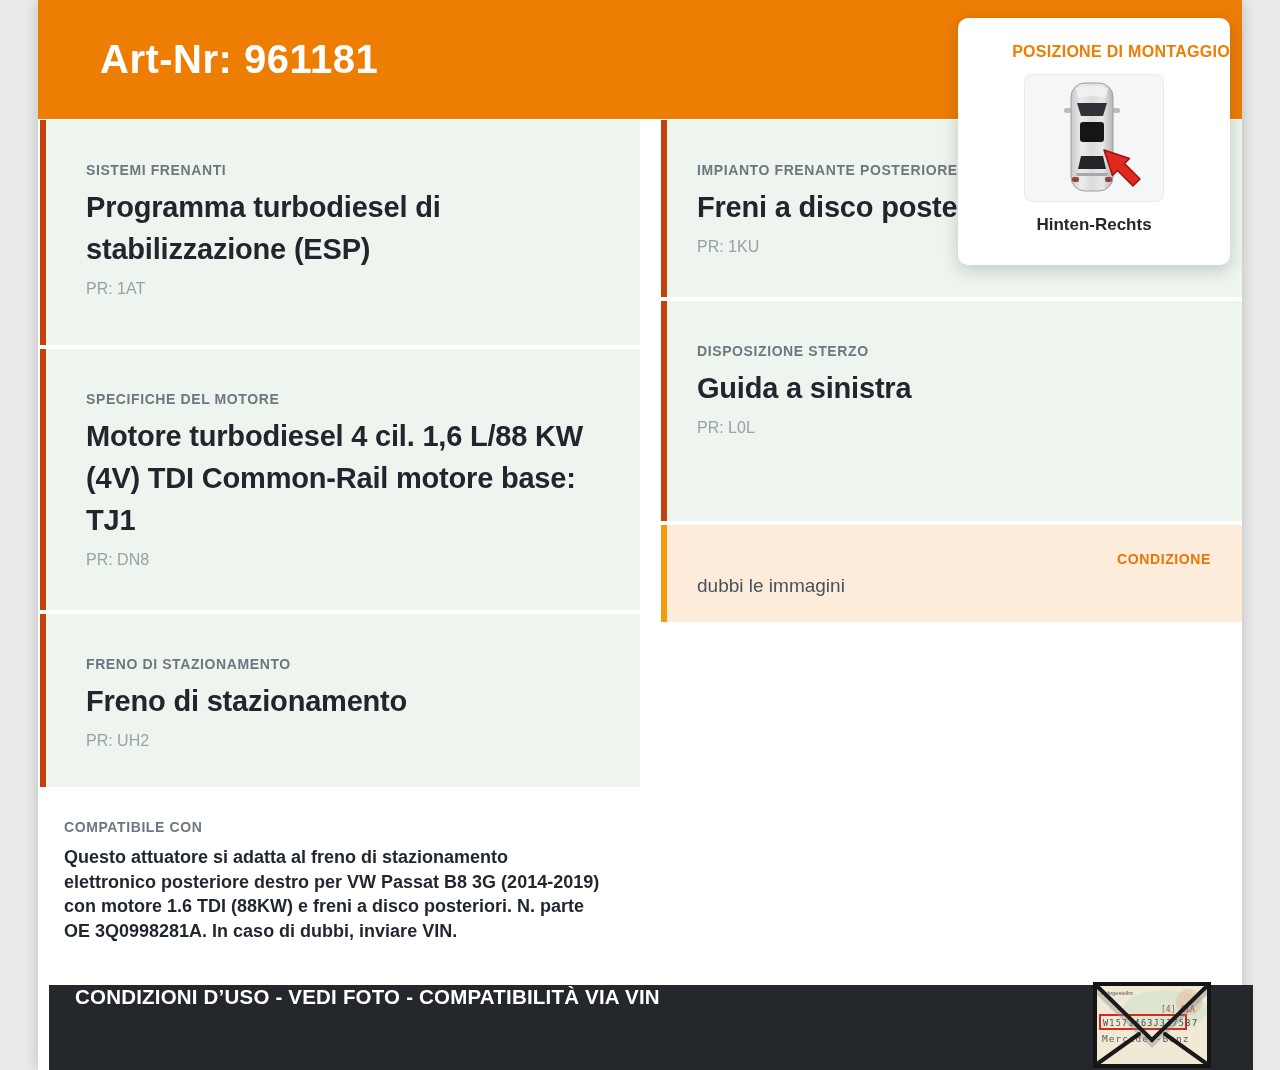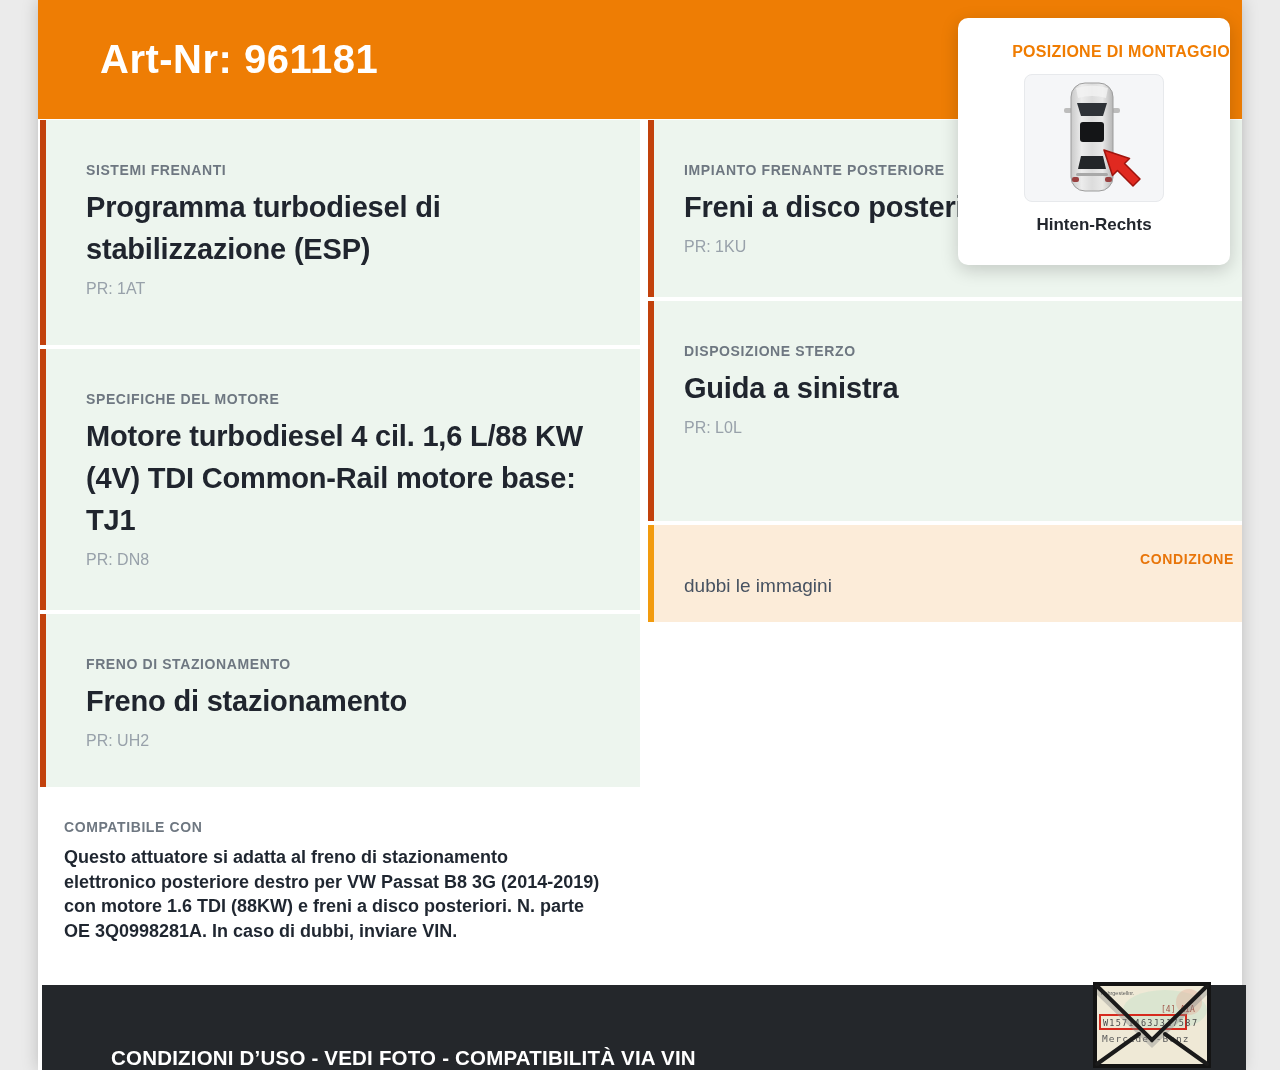--- a/index.html
+++ b/index.html
@@ -36,21 +36,21 @@
   .col-left  { width: 600px; margin-left: 2px; flex: none; }
   .col-right { flex: 1; margin-left: 8px; }
 
   .card {
     border-left: 6px solid #c2410c;
     background: #edf5ee;
     margin-bottom: 4px;
     overflow: hidden;
   }
   .col-left  .card { padding: 42px 30px 0 40px; }
-  .col-right .card { padding: 42px 8px 0 30px; }
+  .col-right .card { padding: 42px 31px 0 30px; margin-left: 13px; }
 
   .card-label, .section-label {
     font-size: 14px;
     font-weight: bold;
     color: #6e7781;
     letter-spacing: .6px;
   }
   .card-title {
     font-size: 29px;
     font-weight: bold;
@@ -130,25 +130,25 @@
   .mounting-caption {
     margin-top: 13px;
     font-size: 17px;
     font-weight: bold;
     color: #23272e;
   }
 
   
   .footer {
     position: absolute;
-    left: 4px; bottom: 0;
+    left: 11px; bottom: 0;
     width: 100%; height: 85px;
     background: #24272b;
-    display: flex; align-items: flex-end;
-    padding-left: 69px;
+    display: flex; align-items: flex-start;
+    padding-left: 26px;
   }
   .footer-text {
     color: #ffffff;
     font-size: 20.5px;
     font-weight: bold;
     letter-spacing: .2px;
   }
   .envelope {
     position: absolute;
     right: 31px; bottom: 2px;

